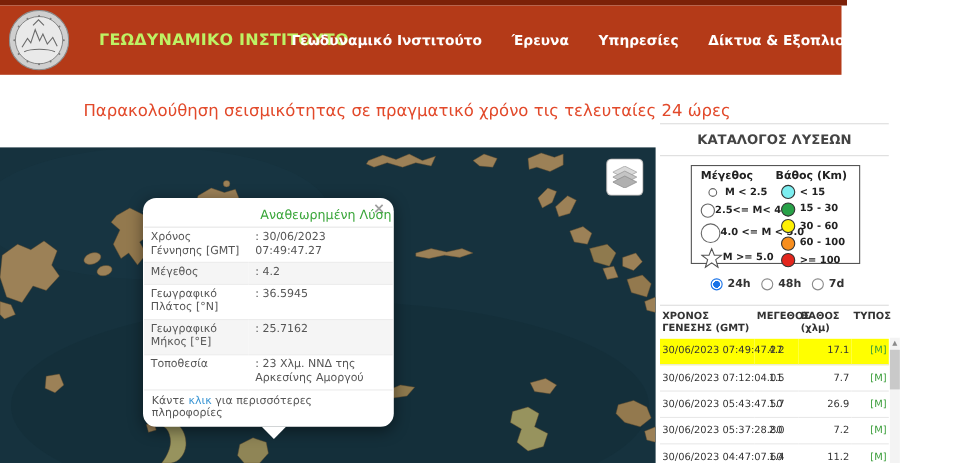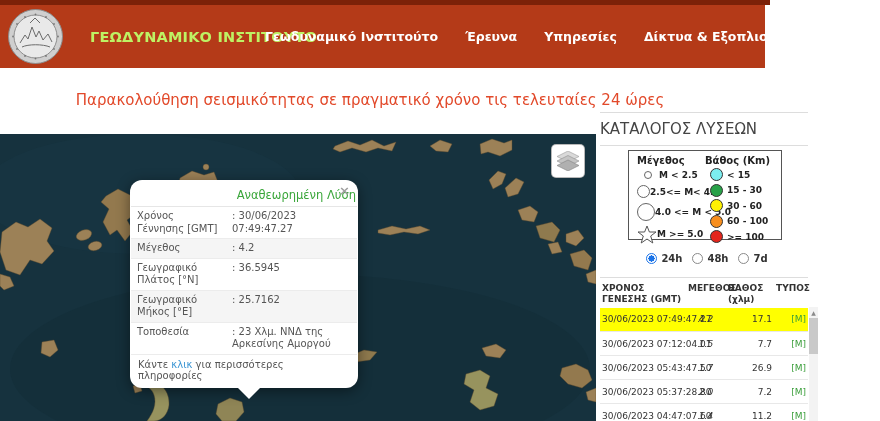--- a/index.html
+++ b/index.html
@@ -44,21 +44,21 @@
   .popup-table { width:100%; border-collapse:collapse; font-size:10px; color:#555; }
   .popup-table td { padding:3px 6px; border-bottom:1px solid #ececec; vertical-align:top; line-height:1.25; }
   .popup-table tr:nth-child(even) { background:#f5f5f5; }
   .popup-table td.lab { width:95px; }
   .popup-footer { font-size:10px; color:#555; padding:4px 7px 7px; }
   .link { color:#3c96d4; cursor:pointer; }
 
   
   .panel { position:absolute; left:600px; top:112px; width:220px; height:309px; }
   .panel-header { width:208px; border-top:1px solid #ddd; border-bottom:1px solid #ddd;
-                  text-align:left; font-size:15px; font-weight:normal; color:#444; padding:7px 0; }
+                  text-align:center; font-size:12px; font-weight:bold; color:#444; padding:7px 0; }
   .legend { position:absolute; left:28px; top:38px; width:154px; height:90px;
             border:1px solid #555; display:flex; background:#fff; }
   .leg-col-m { width:74px; padding:4px 0 0 8px; }
   .leg-col-d { width:78px; padding:4px 0 0 2px; }
   .leg-title { font-weight:bold; font-size:10px; color:#222; margin-bottom:1px; white-space:nowrap; }
   .leg-row { display:flex; align-items:center; }
   .leg-row .ic { width:22px; display:flex; justify-content:center; align-items:center; }
   .leg-label { font-weight:bold; font-size:9px; color:#222; white-space:nowrap; }
   .mcirc { border:1px solid #666; border-radius:50%; background:#fff; }
   .m1 .mcirc{ width:8px; height:8px; }  .m1{ height:15px; }
@@ -71,21 +71,21 @@
                align-items:center; gap:4px; font-size:10px; font-weight:bold; color:#333; }
   .radio { width:11px; height:11px; border-radius:50%; border:1px solid #8a8a8a; background:#fff;
            display:inline-block; cursor:pointer; margin-left:6px; }
   .radio.sel { border-color:#1a73e8; background:radial-gradient(circle,#1a73e8 0 3px,#fff 3.2px); }
   .divider { position:absolute; left:0; top:165px; width:208px; border-top:1px solid #ddd; }
 
   .etable { position:absolute; left:0; top:168px; width:208px; border-collapse:collapse; table-layout:fixed; }
   .etable th { font-size:9px; color:#333; text-align:left; vertical-align:top; padding:3px 2px 2px; line-height:1.25; }
   .etable th.c { text-align:center; } .etable th.r { text-align:right; }
   .etable td { font-size:9px; color:#333; height:24px; padding:0 2px; border-bottom:1px solid #e8e8e8; white-space:nowrap; }
-  .etable td.c { text-align:center;font-style:italic; } .etable td.r { text-align:right; }
+  .etable td.c { text-align:center; } .etable td.r { text-align:right; }
   .etable tr.hl td { background:#ffff00; }
   .etable td.type { color:#3a9e3a; }
   .col-time{width:86px}.col-mag{width:40px}.col-dep{width:48px}.col-typ{width:34px}
 
   .scrollbar { position:absolute; left:209px; top:195px; width:9px; height:226px; background:#f3f3f3; cursor:pointer; }
   .sb-up { height:10px; display:flex; align-items:center; justify-content:center; font-size:6px; color:#8a8a8a; }
   .sb-thumb { position:absolute; left:0; top:11px; width:9px; height:36px; background:#c9c9c9; }
 </style>
 </head>
 <body>

